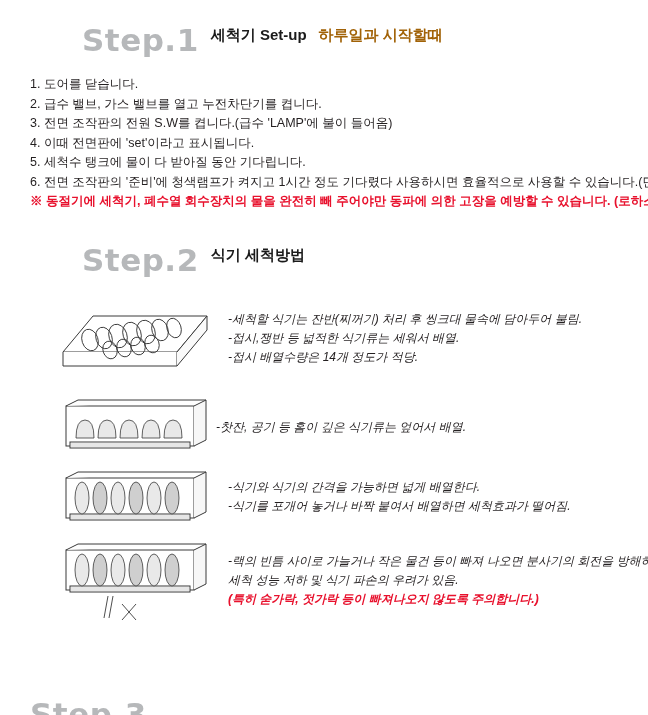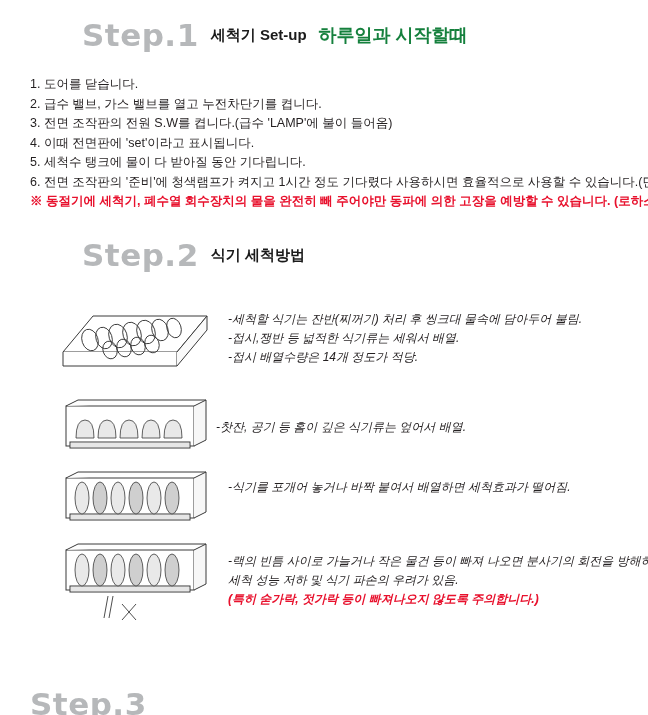--- a/index.html
+++ b/index.html
@@ -24,32 +24,33 @@
     height: 46px;
   }
   .step-num {
     font-family: "DejaVu Sans", sans-serif;
     font-size: 31px;
     font-weight: bold;
     color: #b6b8ba;
     letter-spacing: 0.5px;
     margin-left: 8px;
     white-space: nowrap;
+    margin-top: 10px;
   }
   .step-title {
     font-size: 15px;
     font-weight: bold;
     color: #1a1a1a;
     margin-left: 12px;
     white-space: nowrap;
   }
   .step-sub {
-    font-size: 18px;
-    font-weight: bold;
-    color: #15803d;
+    font-size: 15px;
+    font-weight: bold;
+    color: #a16207;
     margin-left: 12px;
     white-space: nowrap;
   }
 
   
   .people {
     position: relative;
     width: 52px;
     height: 44px;
     flex: 0 0 auto;
@@ -212,20 +213,21 @@
       <ellipse cx="112" cy="28" rx="7" ry="16" fill="#cfcfcf"></ellipse>
     </g>
     <g stroke-width="0.5" stroke="#9a9a9a">
       <line x1="10" y1="46" x2="130" y2="46"></line>
       <line x1="10" y1="48" x2="130" y2="48"></line>
     </g>
   </g>
 </svg>
 
 <div class="notes" style="left:228px; top:478px;">
+  <div>-식기와 식기의 간격을 가능하면 넓게 배열한다.</div>
   <div>-식기를 포개어 놓거나 바짝 붙여서 배열하면 세척효과가 떨어짐.</div>
 </div>
 
 <svg class="rack" style="left:60px; top:542px;" width="160" height="90" viewBox="0 0 160 90">
   <g fill="none" stroke="#3a3a3a" stroke-width="1">
     <rect x="6" y="8" width="128" height="40" fill="#ffffff"></rect>
     <path d="M134,8 L146,2 L146,42 L134,48" fill="#f7f7f7"></path>
     <path d="M6,8 L18,2 L146,2" fill="#fdfdfd"></path>
     <rect x="10" y="44" width="120" height="6" fill="#ffffff"></rect>
     <g stroke-width="0.8">

